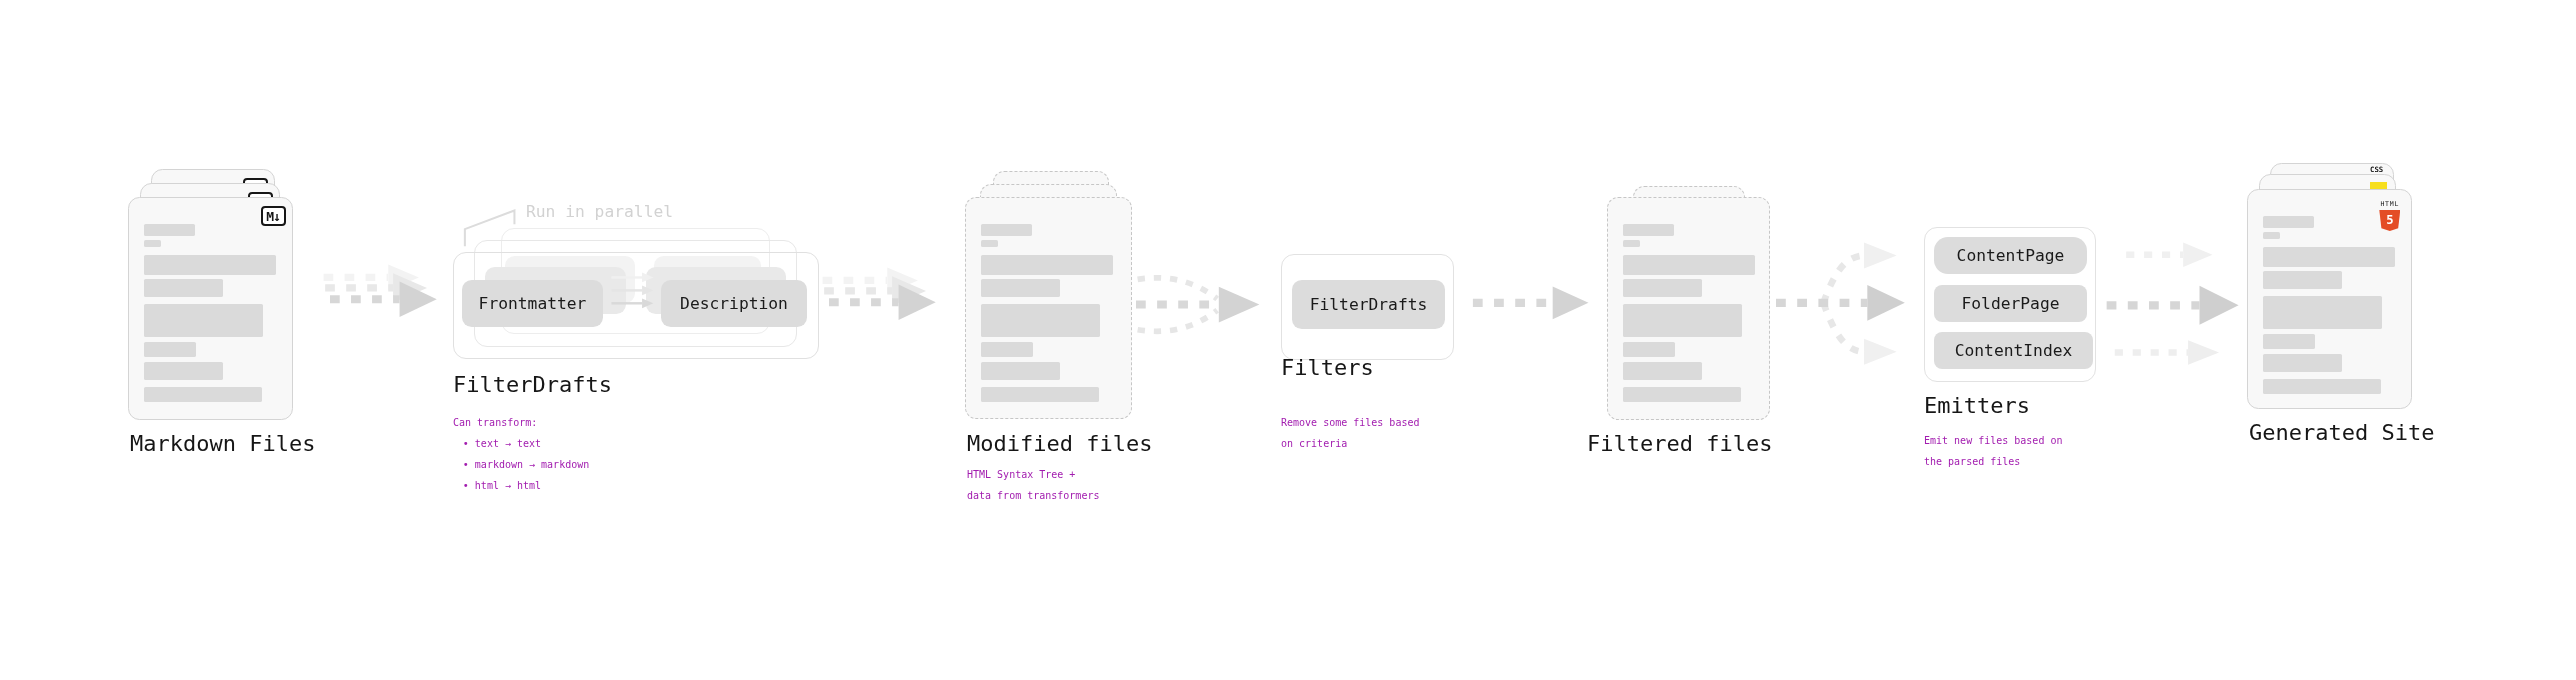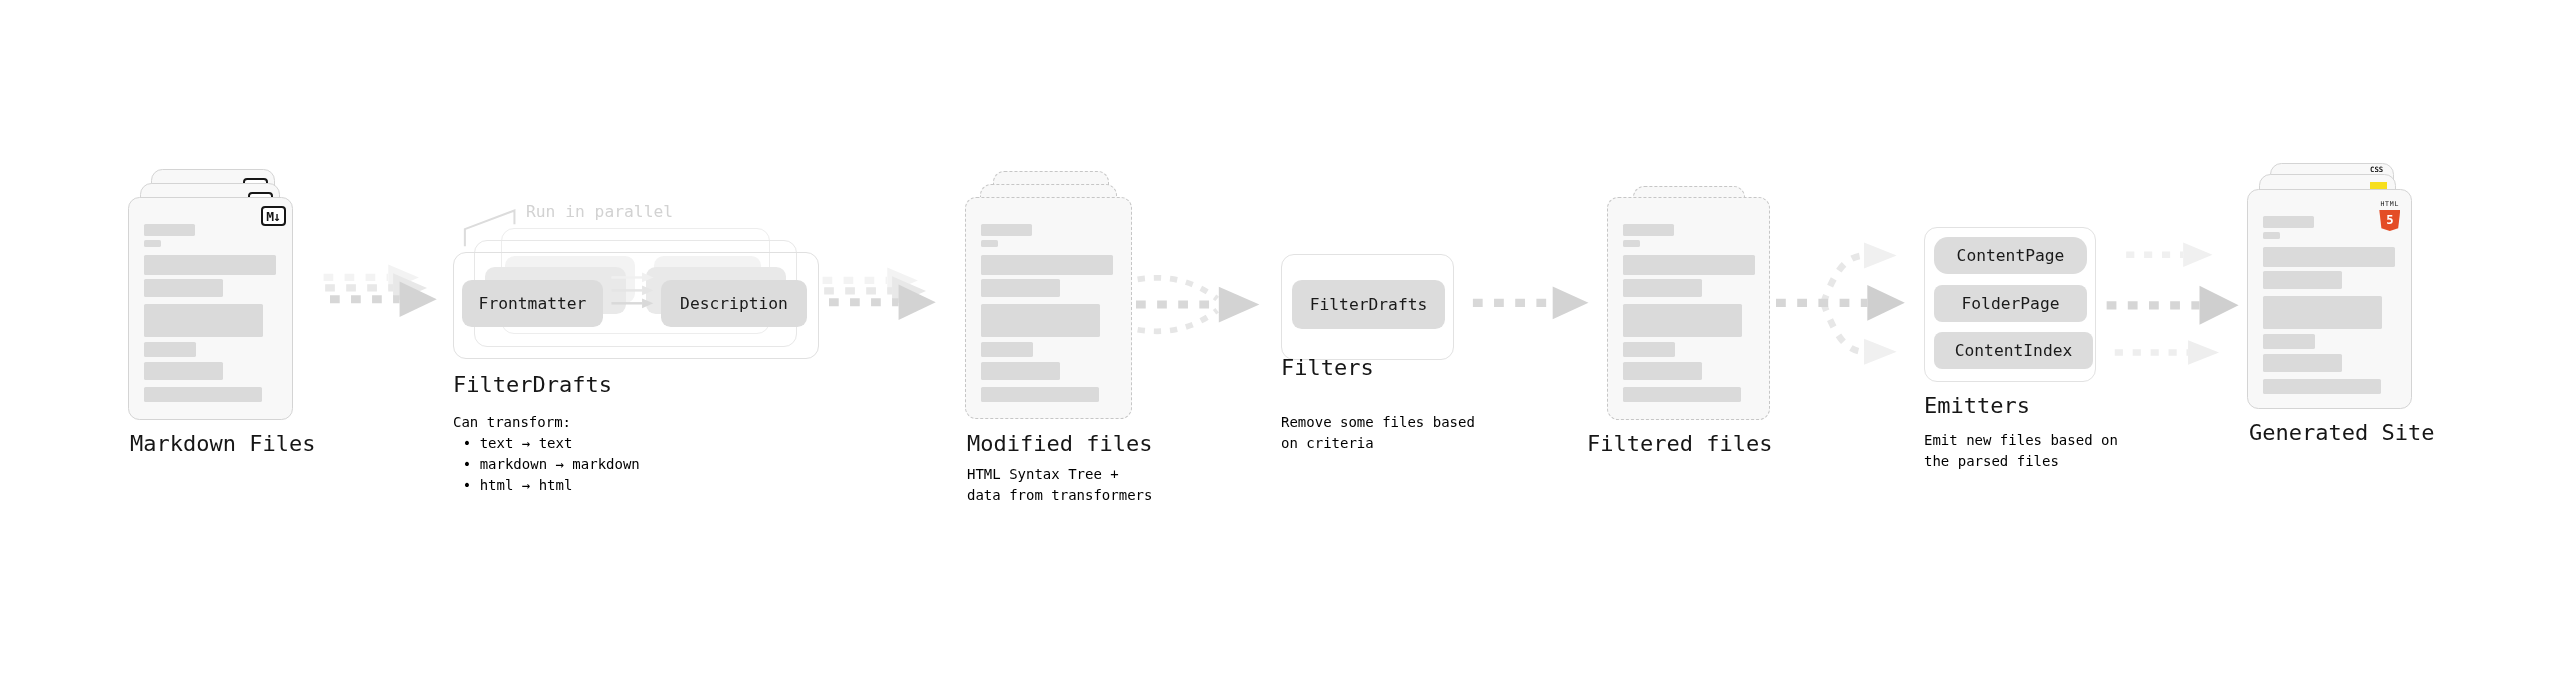--- a/index.html
+++ b/index.html
@@ -37,21 +37,21 @@
   .obox.l3{border-color:var(--box3)}
 
   
   .pill{position:absolute;background:var(--pill);border-radius:9.8px;display:flex;
     align-items:center;justify-content:center;font-size:16.3px;color:#1a1a1a;white-space:nowrap}
   .pill.g1{background:var(--pill-g1)}
   .pill.g2{background:var(--pill-g2)}
 
   
   .h1{position:absolute;font-size:22px;line-height:24.4px;color:var(--text);white-space:nowrap}
-  .desc{position:absolute;font-size:14px;line-height:21px;color:#000000;white-space:nowrap}
+  .desc{position:absolute;font-size:10px;line-height:21px;color:#a21caf;white-space:nowrap}
   .desc .indent{padding-left:9.8px}
   .annotation{position:absolute;font-size:16.3px;color:var(--muted);white-space:nowrap}
 
   
   .css-badge{position:absolute;top:1.6px;right:9.8px;font-size:7.3px;font-weight:bold;color:#111;
     line-height:1;border-bottom:3.3px solid #264de4;padding-bottom:0.8px;letter-spacing:0}
   .js-badge{position:absolute;top:6.5px;right:8.1px;width:17px;height:9px;background:#f7df1e}
   .html5{position:absolute;top:4.1px;right:9px;width:24.4px;text-align:center}
   .html5 .word{font-size:6.5px;font-weight:normal;letter-spacing:0.8px;color:#111;line-height:7.3px}
   .html5 .shield{width:21px;height:21px;margin:0.8px auto 0;background:#e44d26;

